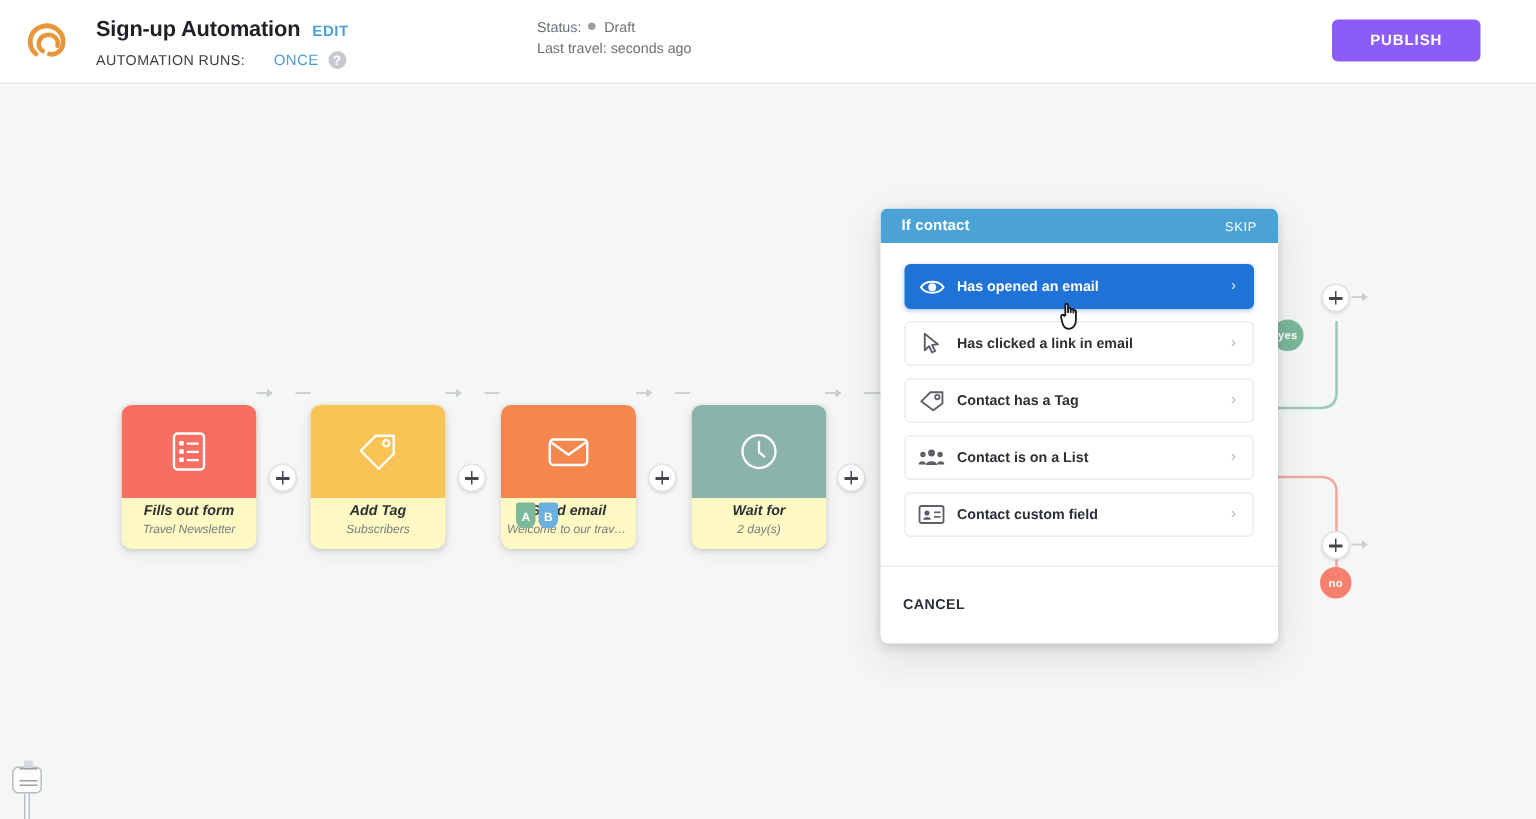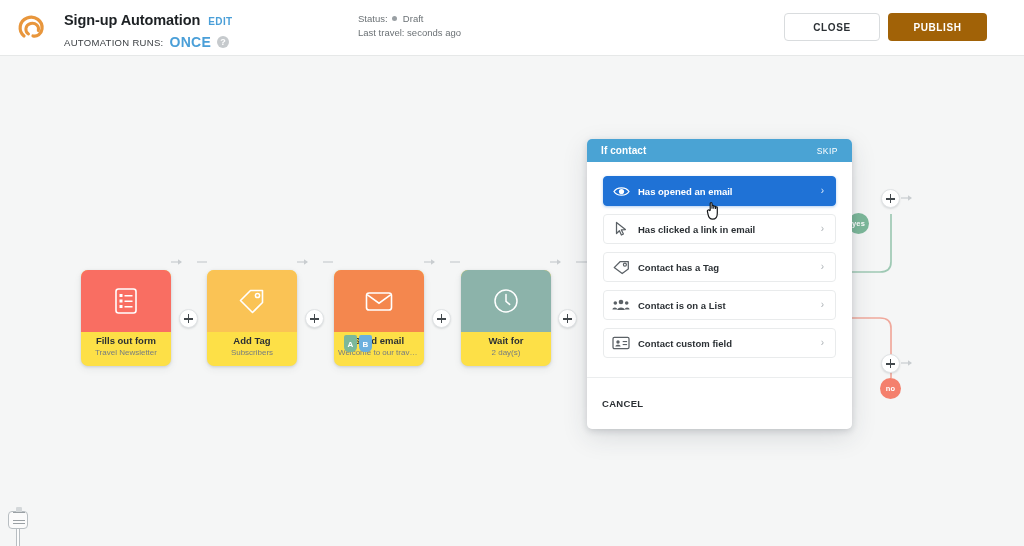--- a/index.html
+++ b/index.html
@@ -34,22 +34,22 @@
     letter-spacing: 0.4px; cursor: pointer;
   }
   .runs-row {
     display: flex; align-items: center; gap: 6px; margin-top: 6px;
   }
   .runs-label {
     font-size: 9.5px; font-weight: normal; color: #3c4044;
     letter-spacing: 0.3px;
   }
   .runs-value {
-    font-size: 14px; font-weight: bold; color: #4a9fd8;
-    letter-spacing: 0.3px; cursor: pointer;
+    font-size: 10px; font-weight: normal; color: #4a9fd8;
+    letter-spacing: 0.3px; cursor: pointer; margin-left: 13px;
   }
   .help-icon {
     width: 12px; height: 12px; border-radius: 50%;
     background: #c6cacd; color: #ffffff;
     font-size: 9px; line-height: 12px; text-align: center;
     font-weight: bold; cursor: pointer;
   }
   .status-block {
     position: absolute; left: 358px; top: 12px;
     font-size: 9.5px; color: #6b7175; line-height: 14px;
@@ -63,40 +63,40 @@
     position: absolute; right: 144px; top: 13px;
     width: 96px; height: 28px;
     background: #ffffff; border: 1px solid #d9dcde; border-radius: 4px;
     font-size: 10px; font-weight: bold; color: #2b3034;
     letter-spacing: 0.6px; cursor: pointer;
     font-family: "Liberation Sans", sans-serif;
   }
   .btn-publish {
     position: absolute; right: 37px; top: 13px;
     width: 99px; height: 28px;
-    background: #a16207; border: none; border-radius: 4px;
+    background: #8b5cf6; border: none; border-radius: 4px;
     font-size: 10px; font-weight: bold; color: #ffffff;
     letter-spacing: 0.6px; cursor: pointer;
     font-family: "Liberation Sans", sans-serif;
   }
 
   
   .canvas {
     position: absolute; left: 0; top: 56px;
     width: 1024px; height: 490px;
     background: #f5f6f6;
   }
   #wires { position: absolute; left: 0; top: 0; width: 1024px; height: 490px; }
 
   
   .node {
     position: absolute; width: 90px; height: 96px;
-    background: #fde047; border-radius: 7px;
+    background: #fef9c3; border-radius: 7px;
     box-shadow: 0 1px 3px rgba(40,50,60,0.16), 0 3px 9px rgba(40,50,60,0.07);
-    overflow: hidden; cursor: pointer;
+    overflow: hidden; cursor: pointer; font-style: italic;
   }
   .node-head {
     height: 62px; display: flex; align-items: center; justify-content: center;
   }
   .node-body { height: 34px; padding-top: 3px; text-align: center; }
   .node-title {
     font-size: 9.5px; font-weight: bold; color: #2b3034; line-height: 12px;
   }
   .node-sub {
     font-size: 8px; color: #767c80; line-height: 11px;
@@ -245,21 +245,20 @@
 
     <div class="status-block">
       <div>
         <span>Status:</span>
         <span class="status-dot"></span>
         <span>Draft</span>
       </div>
       <div>Last travel: seconds ago</div>
     </div>
 
-    <button class="btn-close">CLOSE</button>
     <button class="btn-publish">PUBLISH</button>
   </div>
 
   <div class="canvas">
 
     <svg id="wires">
 
       <line x1="171" y1="206" x2="181" y2="206" stroke="#c9cdd0" stroke-width="1.2"></line>
       <line x1="197" y1="206" x2="207" y2="206" stroke="#c9cdd0" stroke-width="1.2"></line>
       <line x1="297" y1="206" x2="307" y2="206" stroke="#c9cdd0" stroke-width="1.2"></line>

